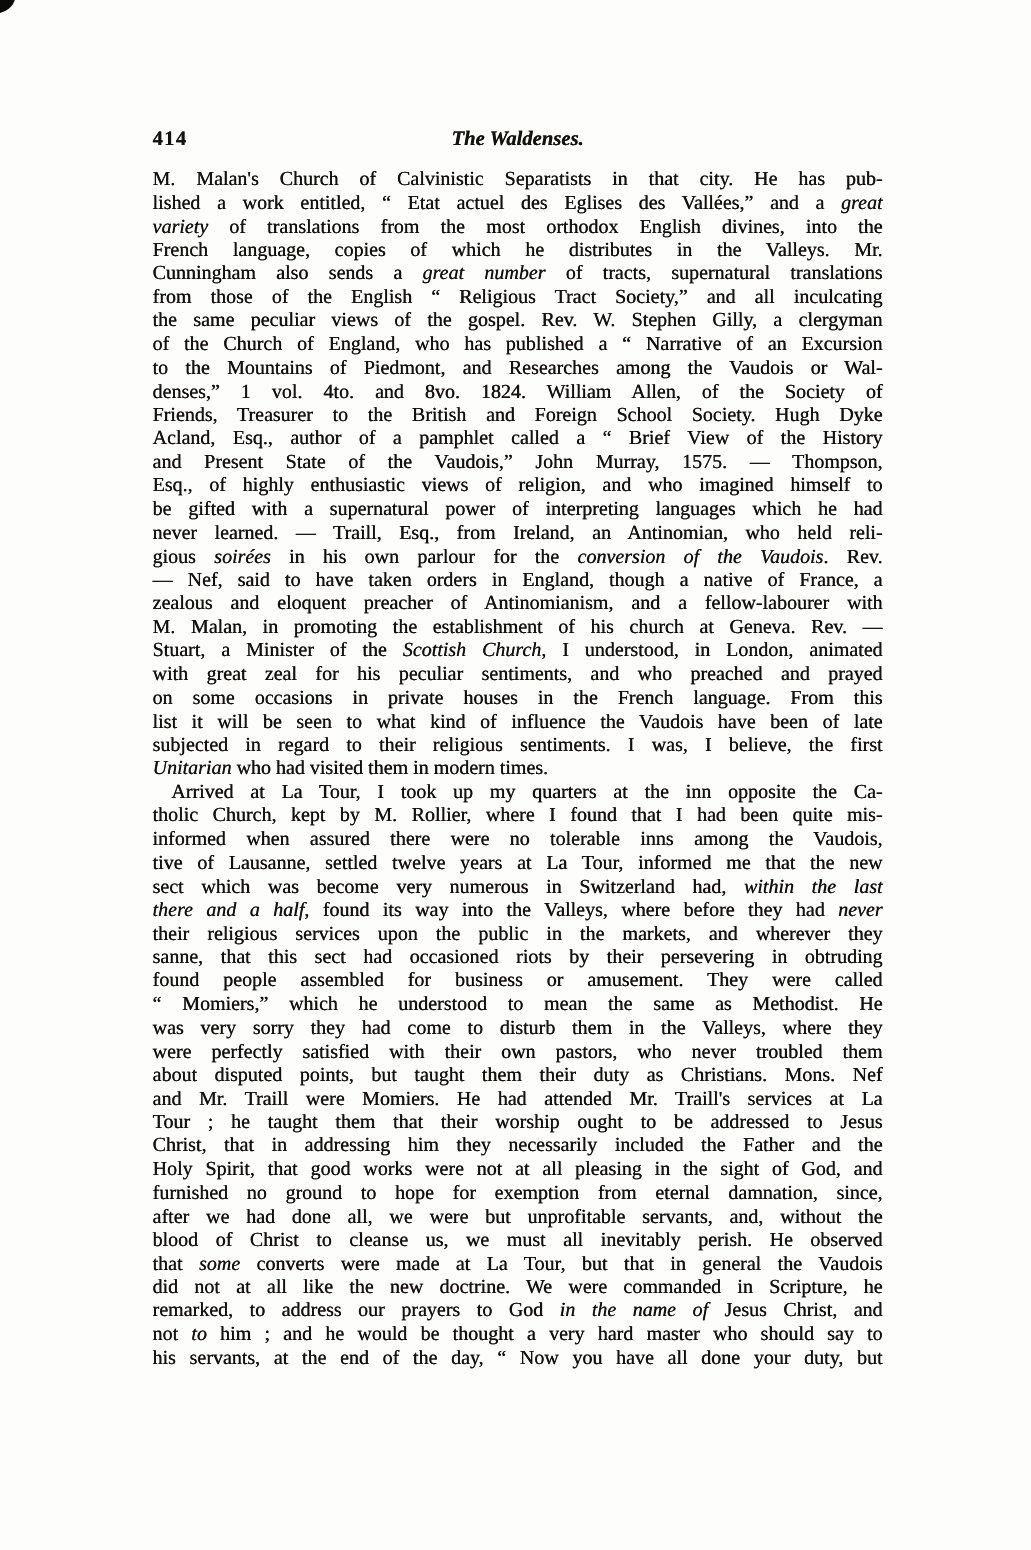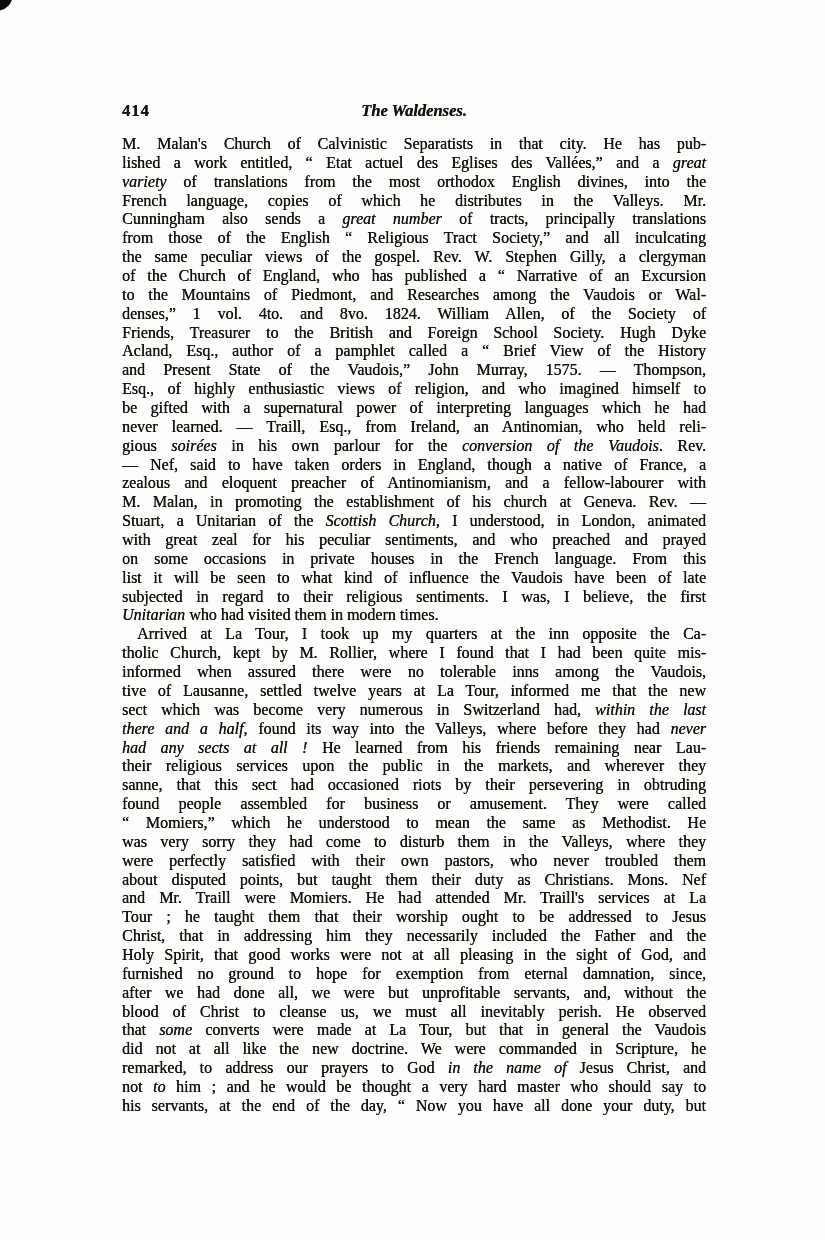--- a/index.html
+++ b/index.html
@@ -63,49 +63,48 @@
   <div class="running-head">
     <span class="page-number">414</span>
     <span class="running-title">The Waldenses.</span>
   </div>
 
   <div class="page-body">
       <div class="line"><span>M. Malan's Church of Calvinistic Separatists in that city.  He has pub-</span></div>
       <div class="line"><span>lished a work entitled, “ Etat actuel des Eglises des Vallées,” and a </span><span class="it">great</span></div>
       <div class="line"><span class="it">variety</span><span> of translations from the most orthodox English divines, into the</span></div>
       <div class="line"><span>French language, copies of which he distributes in the Valleys.  Mr.</span></div>
-      <div class="line"><span>Cunningham also sends a </span><span class="it">great number</span><span> of tracts, principally translations</span></div>
+      <div class="line"><span>Cunningham also sends a </span><span class="it">great number</span><span> of tracts, supernatural translations</span></div>
       <div class="line"><span>from those of the English “ Religious Tract Society,” and all inculcating</span></div>
       <div class="line"><span>the same peculiar views of the gospel.  Rev. W. Stephen Gilly, a clergyman</span></div>
       <div class="line"><span>of the Church of England, who has published a “ Narrative of an Excursion</span></div>
       <div class="line"><span>to the Mountains of Piedmont, and Researches among the Vaudois or Wal-</span></div>
       <div class="line"><span>denses,” 1 vol. 4to. and 8vo. 1824.  William Allen, of the Society of</span></div>
       <div class="line"><span>Friends, Treasurer to the British and Foreign School Society.  Hugh Dyke</span></div>
       <div class="line"><span>Acland, Esq., author of a pamphlet called a “ Brief View of the History</span></div>
       <div class="line"><span>and Present State of the Vaudois,” John Murray, 1575.  — Thompson,</span></div>
       <div class="line"><span>Esq., of highly enthusiastic views of religion, and who imagined himself to</span></div>
       <div class="line"><span>be gifted with a supernatural power of interpreting languages which he had</span></div>
       <div class="line"><span>never learned.  — Traill, Esq., from Ireland, an Antinomian, who held reli-</span></div>
       <div class="line"><span>gious </span><span class="it">soirées</span><span> in his own parlour for the </span><span class="it">conversion of the Vaudois</span><span>.  Rev.</span></div>
       <div class="line"><span>— Nef, said to have taken orders in England, though a native of France, a</span></div>
       <div class="line"><span>zealous and eloquent preacher of Antinomianism, and a fellow-labourer with</span></div>
       <div class="line"><span>M. Malan, in promoting the establishment of his church at Geneva.  Rev. —</span></div>
-      <div class="line"><span>Stuart, a Unitarian of the </span><span class="it">Scottish Church</span><span>, I understood, in London, animated</span></div>
+      <div class="line"><span>Stuart, a Minister of the </span><span class="it">Scottish Church</span><span>, I understood, in London, animated</span></div>
       <div class="line"><span>with great zeal for his peculiar sentiments, and who preached and prayed</span></div>
       <div class="line"><span>on some occasions in private houses in the French language.  From this</span></div>
       <div class="line"><span>list it will be seen to what kind of influence the Vaudois have been of late</span></div>
       <div class="line"><span>subjected in regard to their religious sentiments.  I was, I believe, the first</span></div>
       <div class="line short"><span class="it">Unitarian</span><span> who had visited them in modern times.</span></div>
       <div class="line indent"><span>Arrived at La Tour, I took up my quarters at the inn opposite the Ca-</span></div>
       <div class="line"><span>tholic Church, kept by M. Rollier, where I found that I had been quite mis-</span></div>
       <div class="line"><span>informed when assured there were no tolerable inns among the Vaudois,</span></div>
       <div class="line"><span>tive of Lausanne, settled twelve years at La Tour, informed me that the new</span></div>
       <div class="line"><span>sect which was become very numerous in Switzerland had, </span><span class="it">within the last</span></div>
       <div class="line"><span class="it">there and a half</span><span>, found its way into the Valleys, where before they had </span><span class="it">never</span></div>
-      <div class="line"><span class="it">had any sects at all !</span><span>  He learned from his friends remaining near Lau-</span></div>
       <div class="line"><span>their religious services upon the public in the markets, and wherever they</span></div>
       <div class="line"><span>sanne, that this sect had occasioned riots by their persevering in obtruding</span></div>
       <div class="line"><span>found people assembled for business or amusement.  They were called</span></div>
       <div class="line"><span>“ Momiers,” which he understood to mean the same as Methodist.  He</span></div>
       <div class="line"><span>was very sorry they had come to disturb them in the Valleys, where they</span></div>
       <div class="line"><span>were perfectly satisfied with their own pastors, who never troubled them</span></div>
       <div class="line"><span>about disputed points, but taught them their duty as Christians.  Mons. Nef</span></div>
       <div class="line"><span>and Mr. Traill were Momiers.  He had attended Mr. Traill's services at La</span></div>
       <div class="line"><span>Tour ; he taught them that their worship ought to be addressed to Jesus</span></div>
       <div class="line"><span>Christ, that in addressing him they necessarily included the Father and the</span></div>

